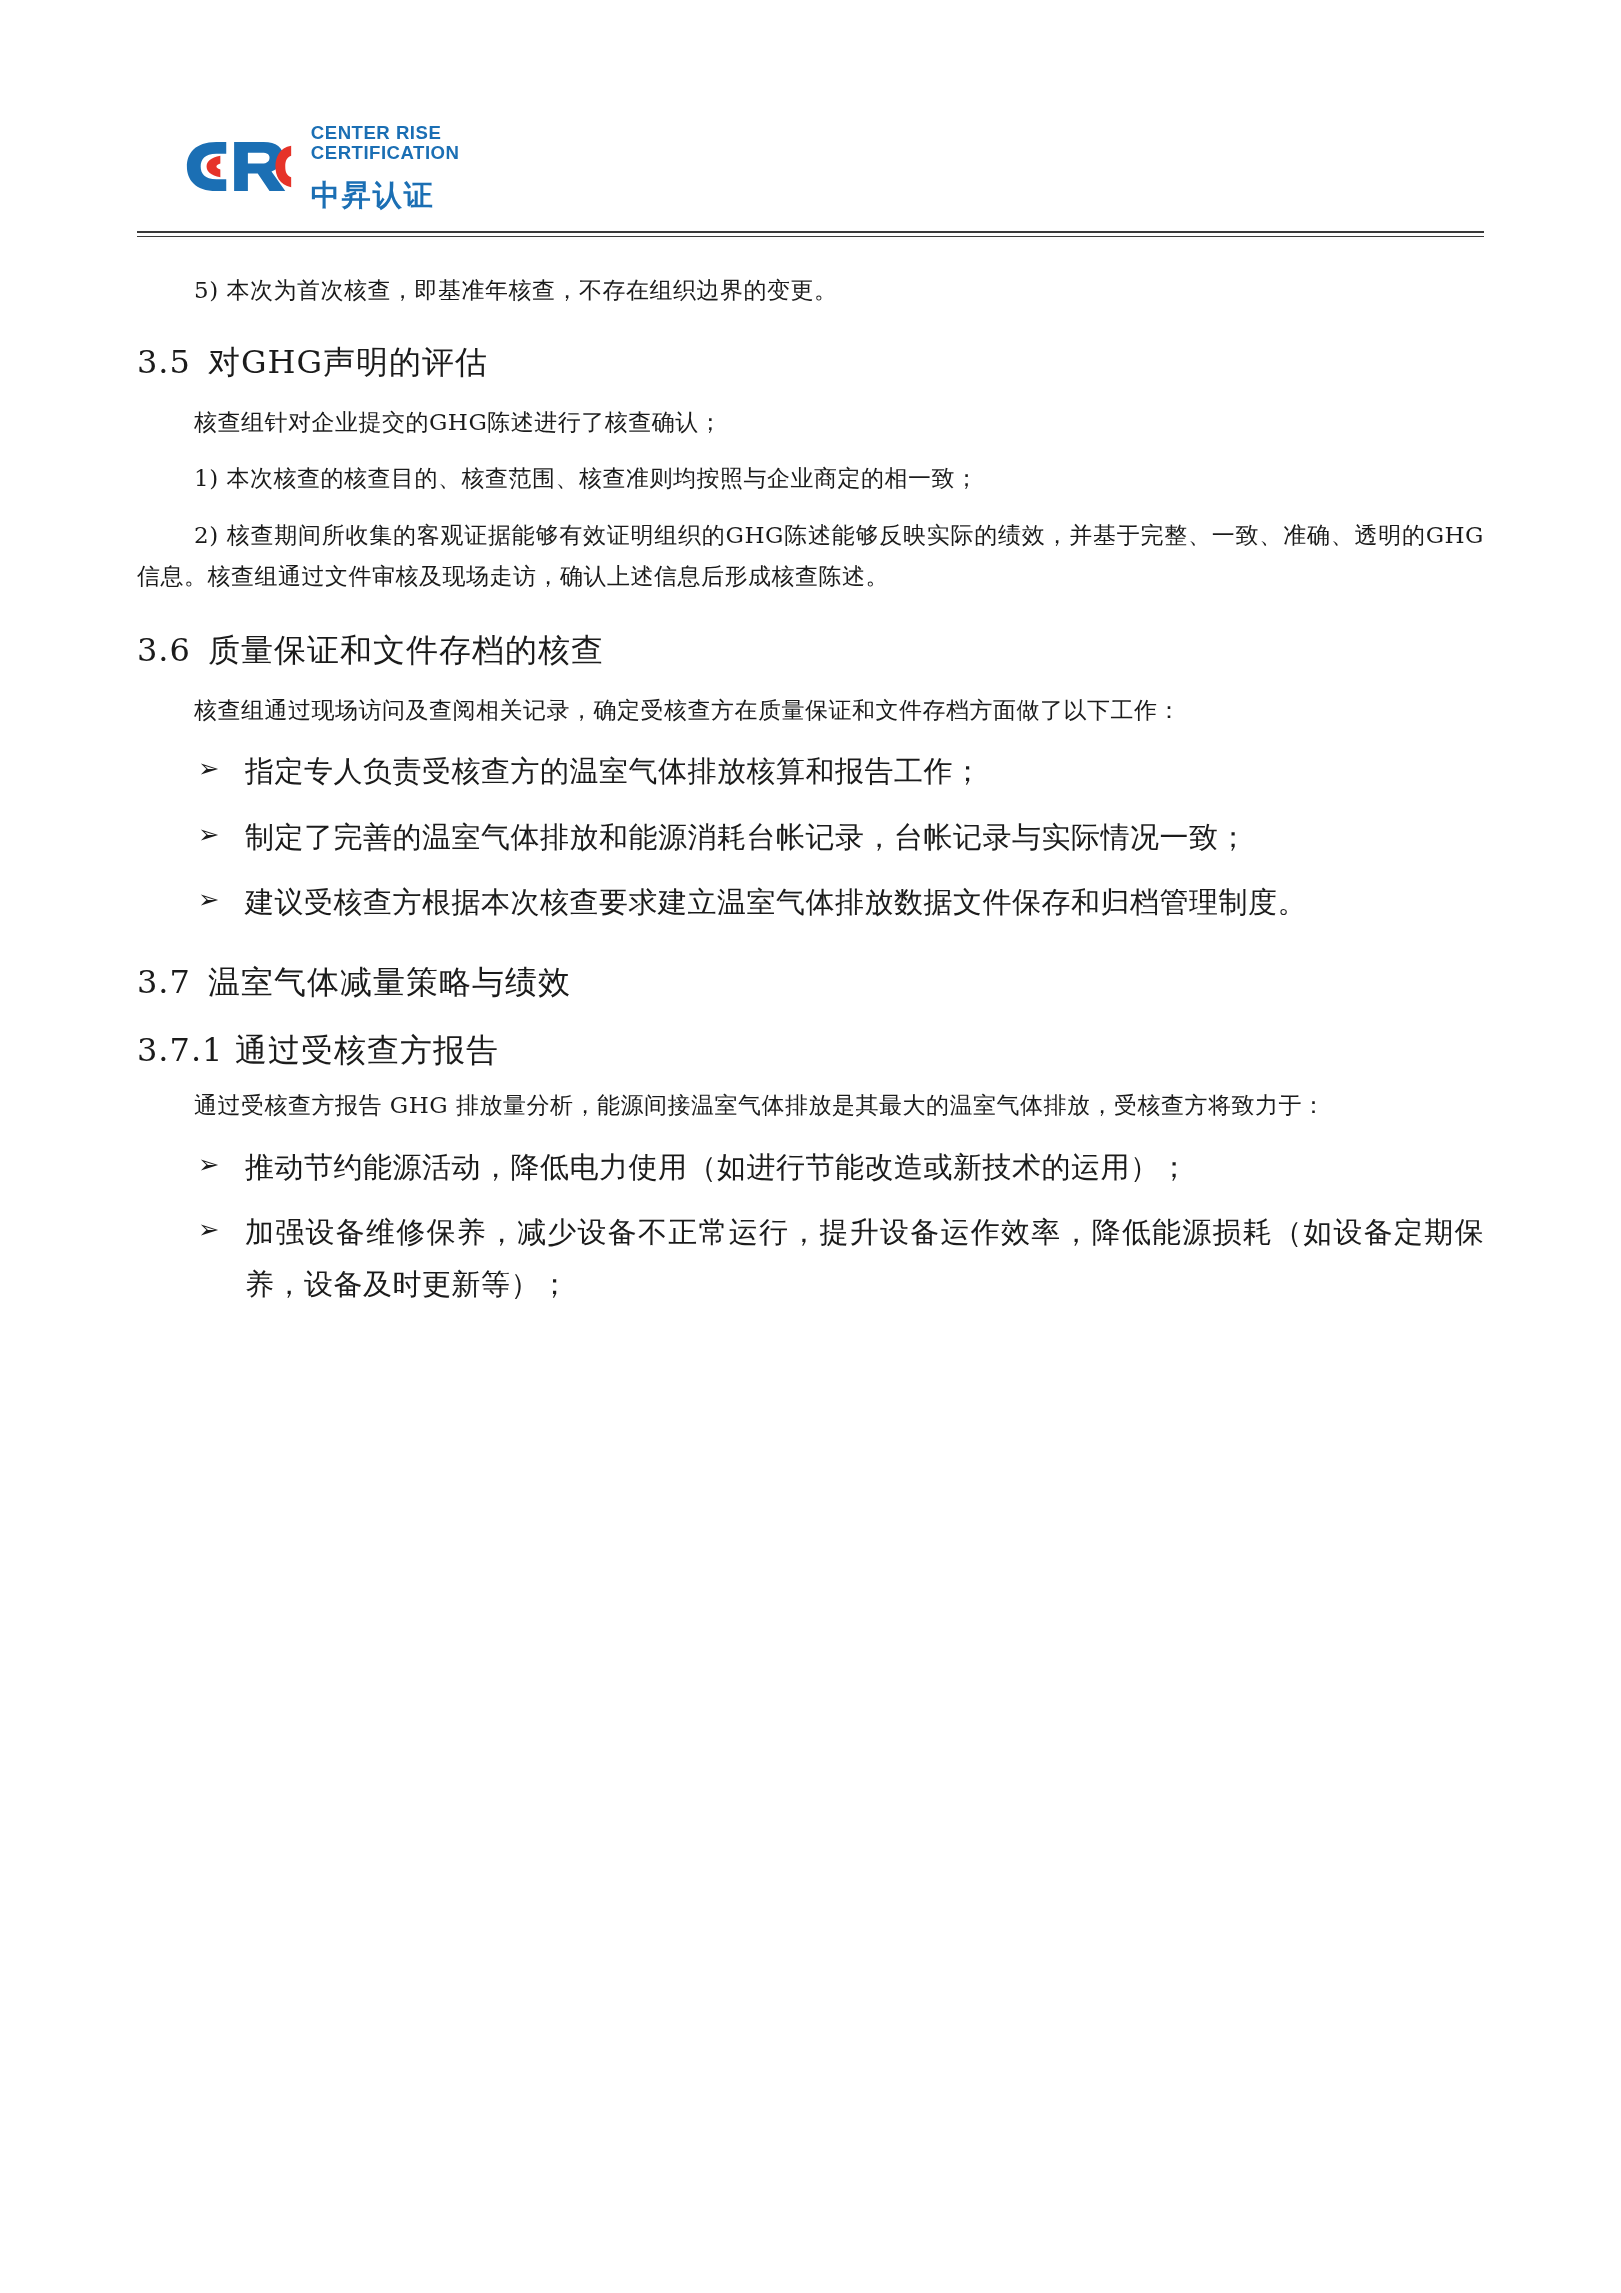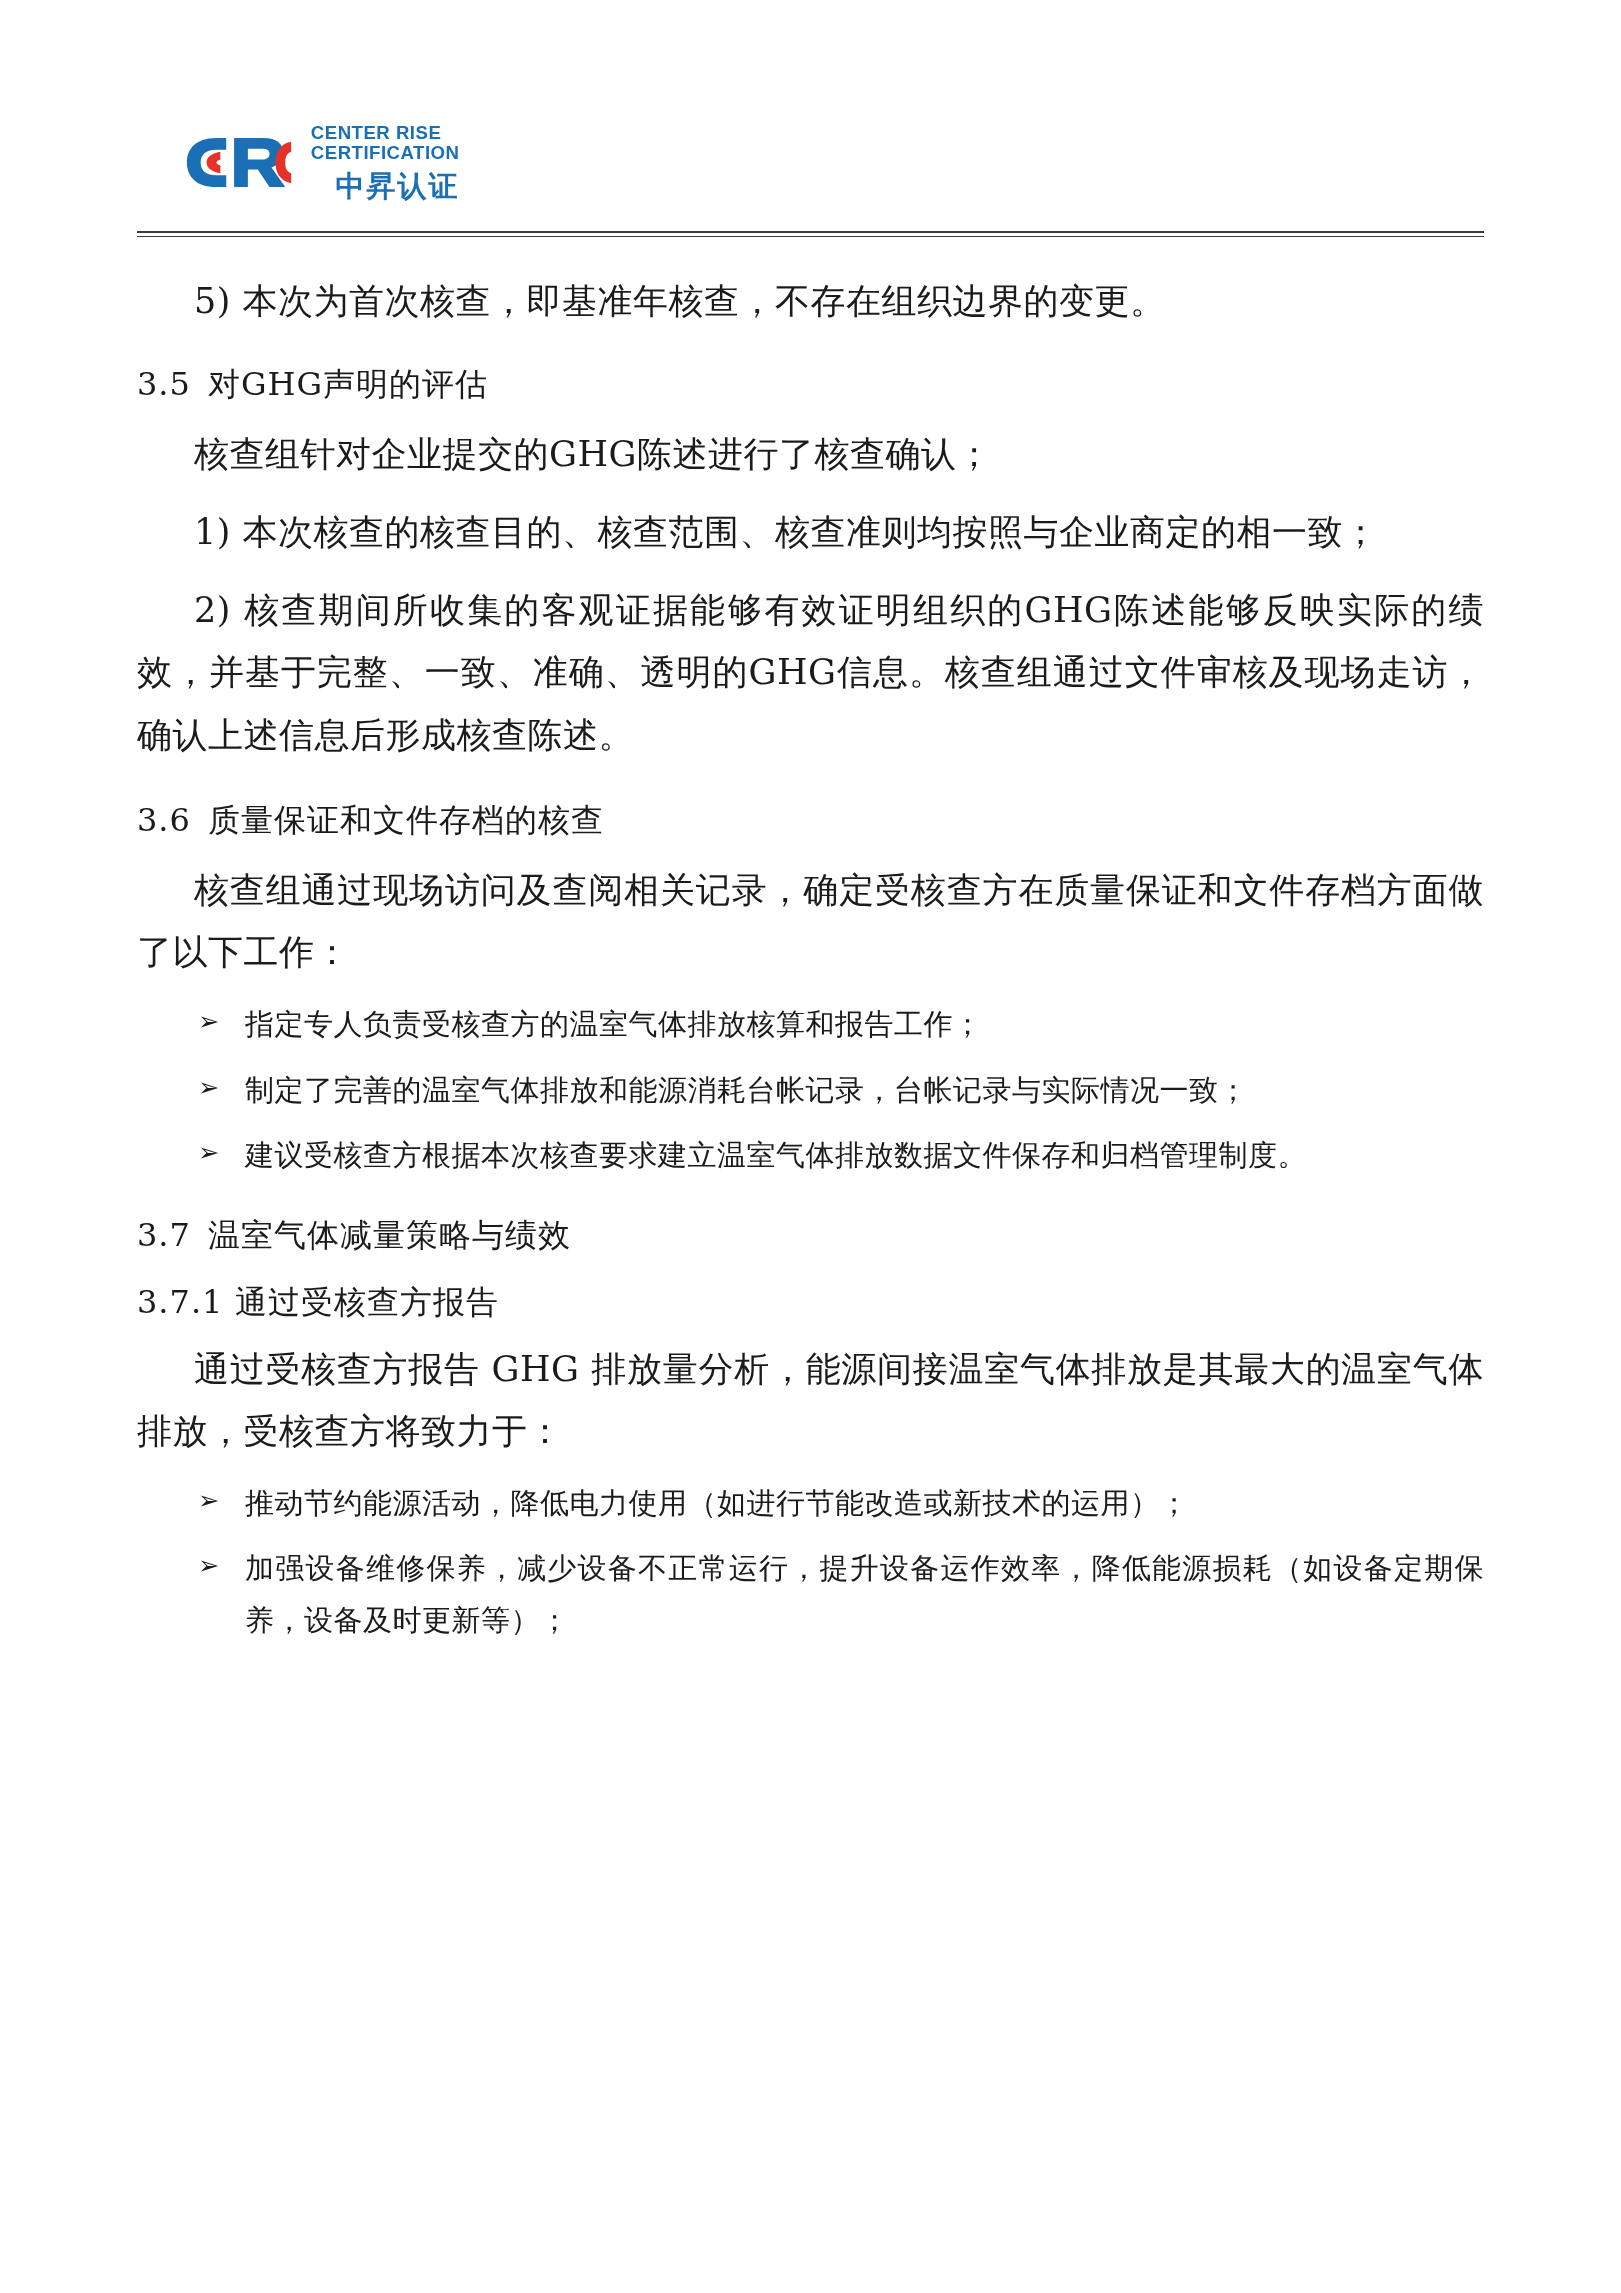--- a/index.html
+++ b/index.html
@@ -51,22 +51,21 @@
     font-size: 18.6px;
     color: #1b6fb4;
     letter-spacing: 0.5px;
   }
   .logo-cn {
     font-family: "Liberation Sans", sans-serif;
     font-weight: bold;
     font-size: 29px;
     color: #1b6fb4;
     letter-spacing: 2px;
-    margin-top: 9px;
-    text-align: right;
+    margin-top: 18px;
   }
   .rule {
     position: absolute;
     left: 137px;
     right: 137px;
     top: 231px;
     border-top: 2.9px solid #3a3a3a;
     border-bottom: 1px solid #3a3a3a;
     height: 2.9px;
   }
@@ -77,21 +76,21 @@
     left: 137px;
     top: 270px;
     width: 1347px;
   }
 
   p, div.line {
     margin: 0;
   }
 
   .para {
-    font-size: 35px;
+    font-size: 23px;
     line-height: 1.78;
     text-align: justify;
     letter-spacing: 0.5px;
     margin-bottom: 15.7px;
   }
   .indent {
     text-indent: 57px;
   }
 
   .heading {

